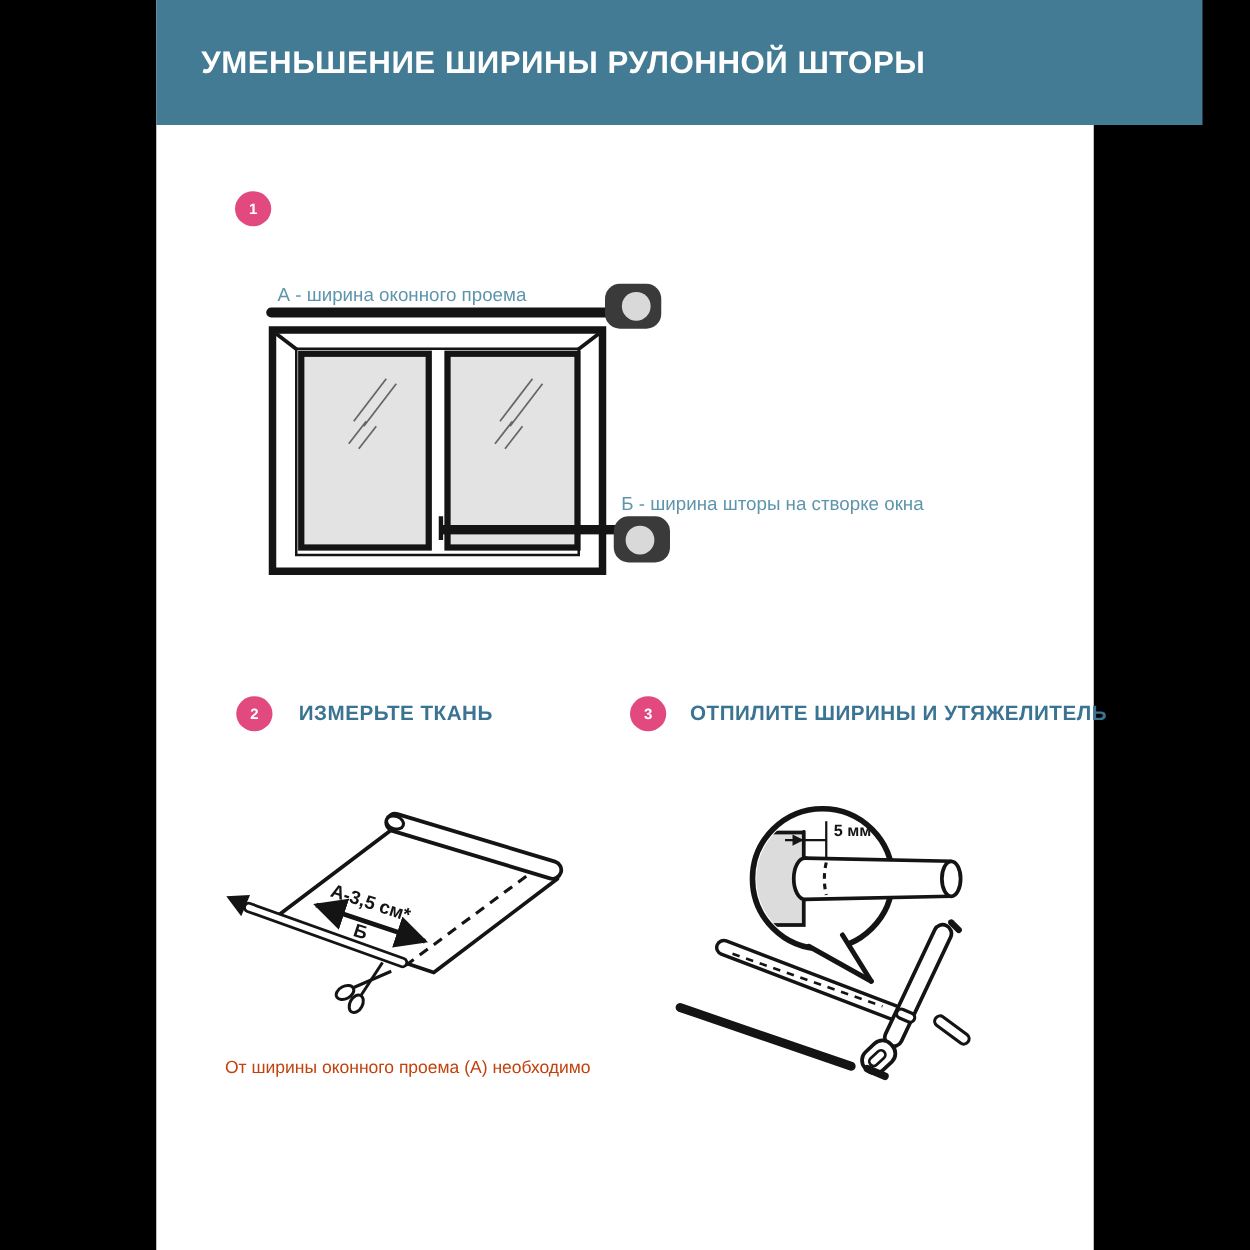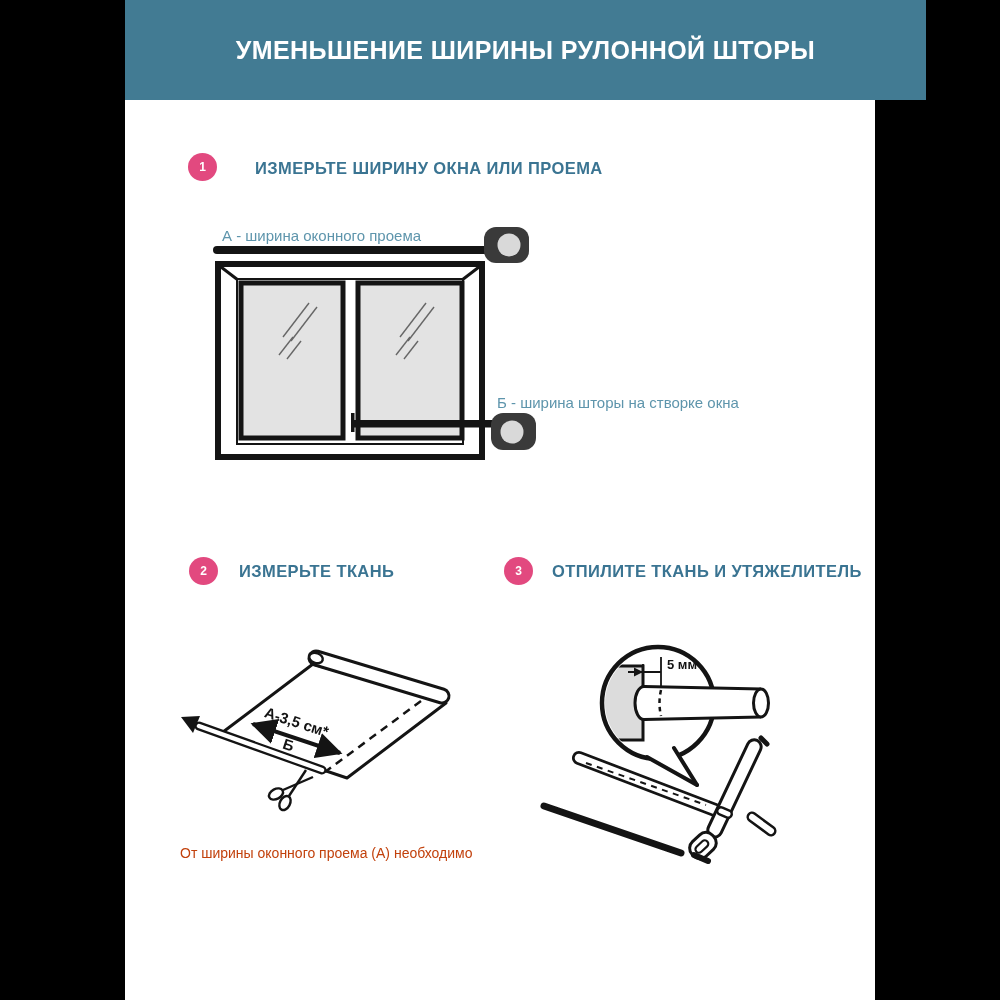--- a/index.html
+++ b/index.html
@@ -7,21 +7,21 @@
     width:1000px; height:1000px; background:#000;
     font-family:"Liberation Sans", sans-serif;
     position:relative; overflow:hidden;
   }
   .content {
     position:absolute; left:125px; top:0; width:750px; height:1000px;
     background:#ffffff;
   }
   .header {
     position:absolute; left:0; top:0; width:801px; height:100px;
-    background:#427b93; display:flex; align-items:center; justify-content:center;
+    background:#427b93; display:flex; align-items:center; justify-content:flex-start;padding-left:36px;
   }
   .title {
     color:#ffffff; font-size:25px; font-weight:700; letter-spacing:0.4px;
     text-align:center; white-space:nowrap;
   }
   .badge {
     position:absolute; width:29px; height:28px; border-radius:50%;
     background:#e2497f; color:#fff; display:flex; align-items:center;
     justify-content:center; font-size:12px; font-weight:700;
   }
@@ -44,21 +44,20 @@
 
 <div class="content">
 
   <div class="header">
     <div class="title">УМЕНЬШЕНИЕ ШИРИНЫ РУЛОННОЙ ШТОРЫ</div>
   </div>
 
   <div class="badge" style="left:63px; top:153px;">
     <span>1</span>
   </div>
-  <div class="step-label" style="left:130px; top:159px;">ИЗМЕРЬТЕ ШИРИНУ ОКНА ИЛИ ПРОЕМА</div>
 
   <svg class="diagram" style="left:80px; top:215px;" width="660" height="250" viewBox="0 0 660 250">
     <text class="lbl" x="17" y="26">А - ширина оконного проема</text>
 
     <g>
       <rect x="8" y="31" width="283" height="8" rx="4" fill="#141414"></rect>
       <rect x="279" y="12" width="45" height="36" rx="12" fill="#3a3a3a"></rect>
       <circle cx="304" cy="30" r="11.5" fill="#d9d9d9"></circle>
     </g>
 
@@ -93,21 +92,21 @@
   </svg>
 
   <div class="badge" style="left:64px; top:557px;">
     <span>2</span>
   </div>
   <div class="step-label" style="left:114px; top:562px;">ИЗМЕРЬТЕ ТКАНЬ</div>
 
   <div class="badge" style="left:379px; top:557px;">
     <span>3</span>
   </div>
-  <div class="step-label" style="left:427px; top:562px;">ОТПИЛИТЕ ТКАНЬ И УТЯЖЕЛИТЕЛЬ</div>
+  <div class="step-label" style="left:427px; top:562px;">ОТПИЛИТЕ ШИРИНЫ И УТЯЖЕЛИТЕЛЬ</div>
 
   <svg class="diagram" style="left:50px; top:630px;" width="320" height="210" viewBox="0 0 320 210">
     <defs>
       <marker id="arr" viewBox="0 0 10 10" refX="9" refY="5" markerWidth="6.5" markerHeight="6.5" orient="auto-start-reverse">
         <path d="M0,0 L10,5 L0,10 z" fill="#141414"></path>
       </marker>
     </defs>
 
     <polygon points="138,34 271,73 172,148 44,105" fill="#ffffff" stroke="#141414" stroke-width="3" stroke-linejoin="round"></polygon>
     <line x1="246" y1="71" x2="150" y2="142" stroke="#141414" stroke-width="2.5" stroke-dasharray="8 6"></line>

